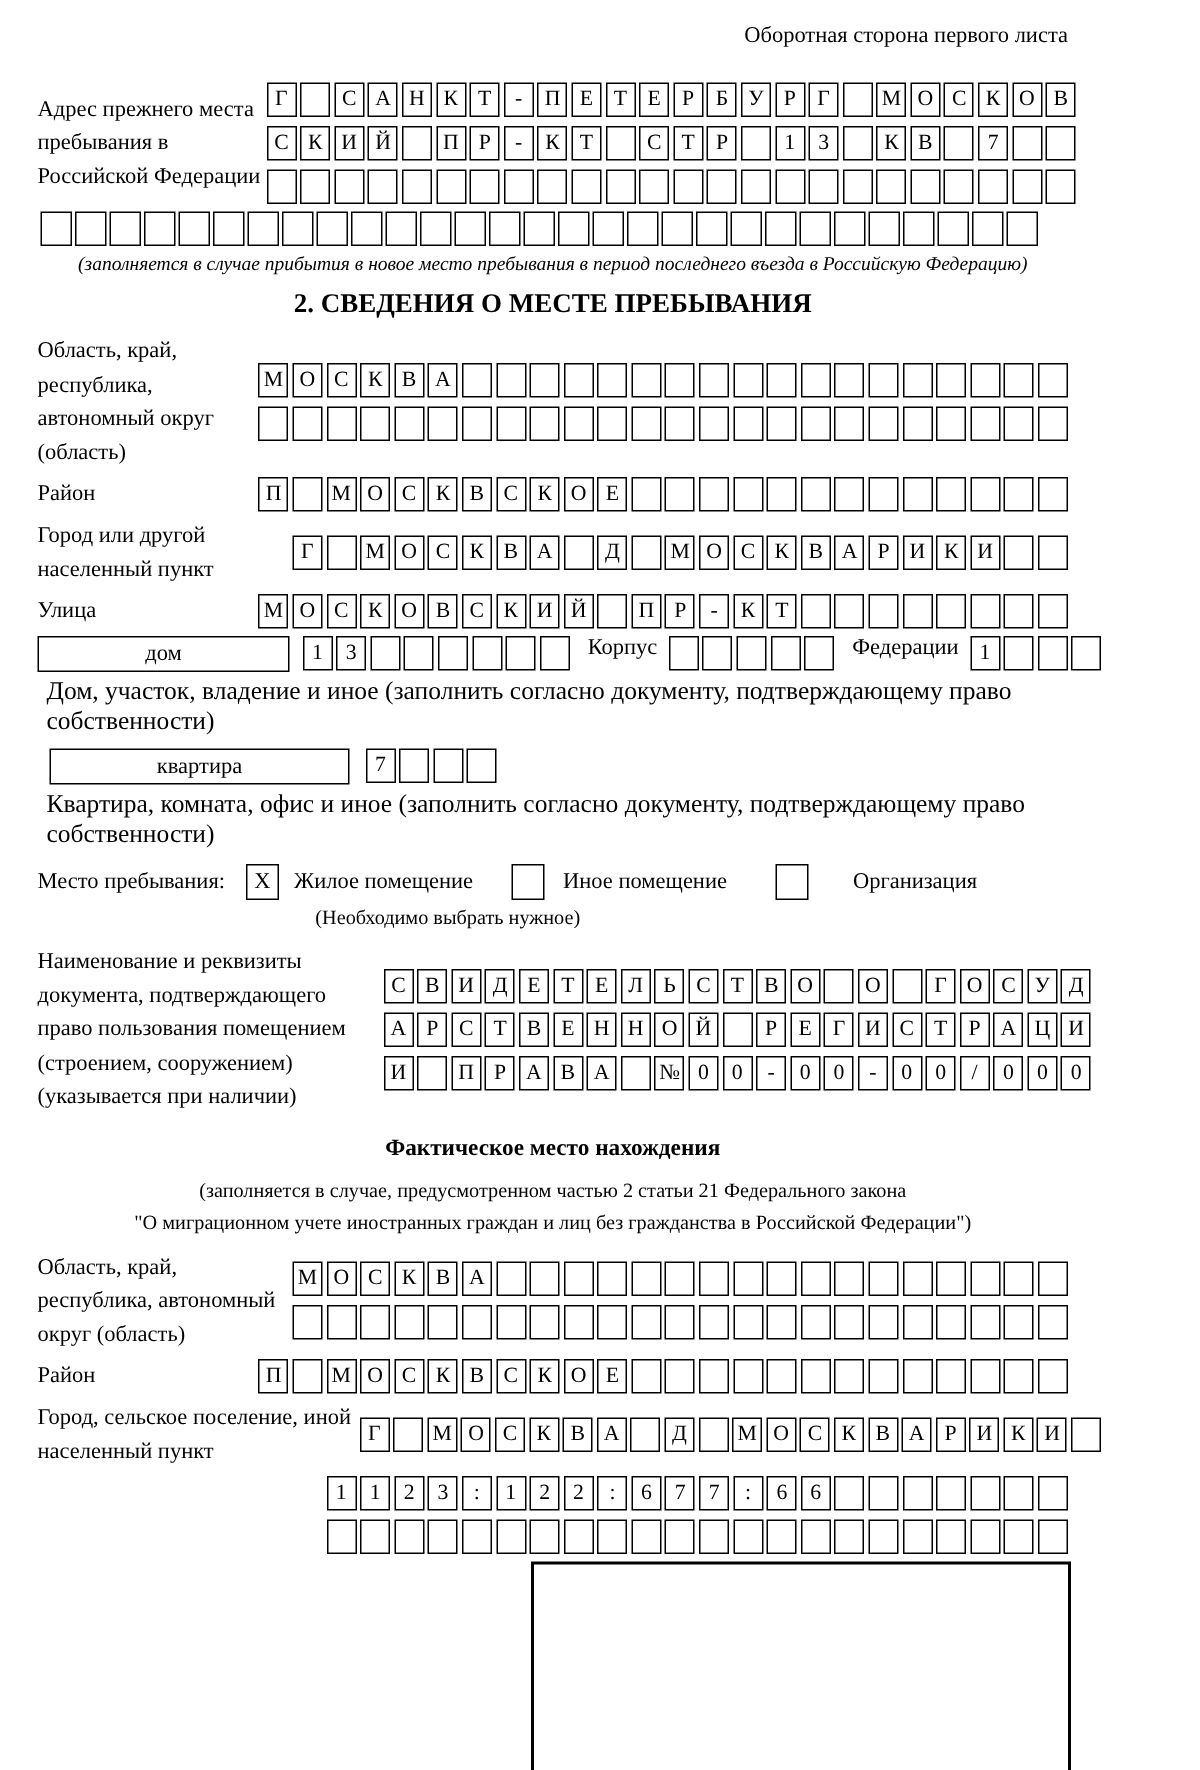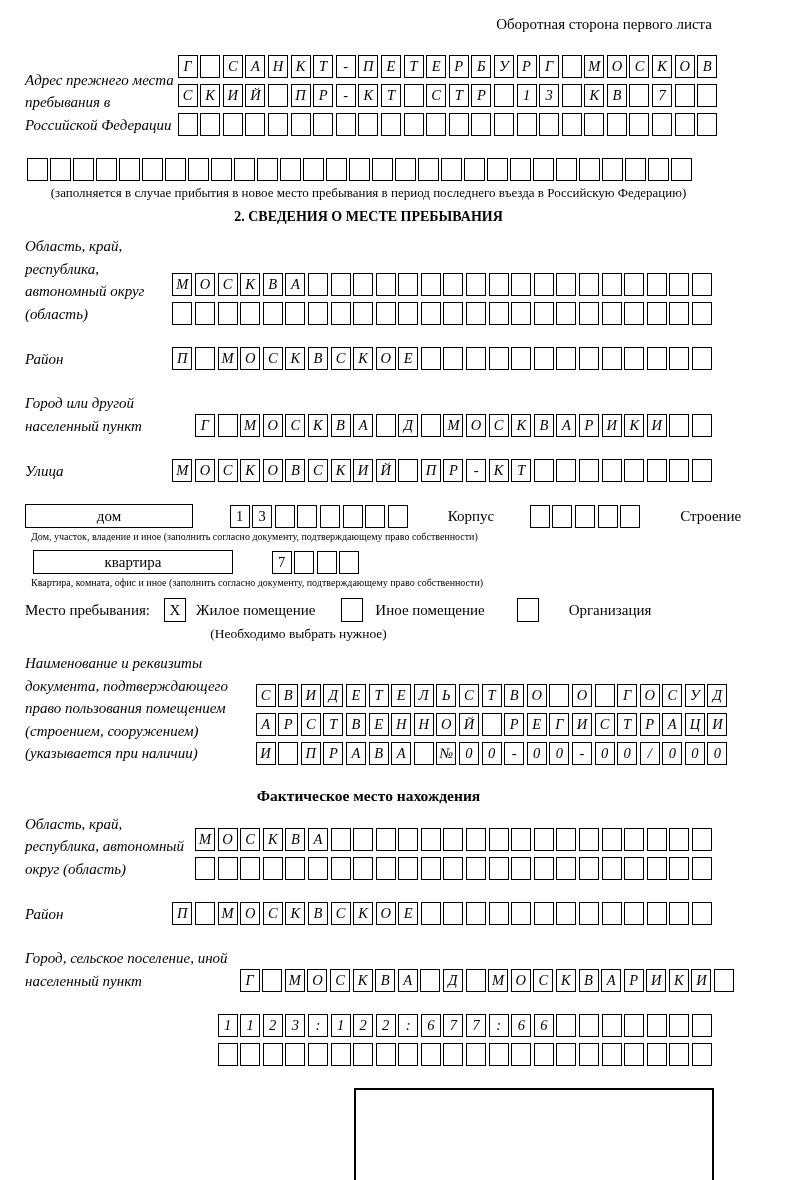--- a/index.html
+++ b/index.html
@@ -8,40 +8,40 @@
     width:764px; height:1180px;
     box-sizing:border-box;
     padding:16px 52px 0 25px;
     background:#fff;
     color:#000;
     font-family:"Liberation Serif","DejaVu Serif",serif;
     overflow:hidden;
   }
   .header-note { text-align:right; font-size:15px; margin-bottom:22px; }
 
-  .field { display:flex; align-items:flex-end; margin-bottom:22px;font-style:italic; }
+  .field { display:flex; align-items:center; margin-bottom:5px; }
   .label { font-size:15px; line-height:1.5; flex:none; }
   .w150 { width:150px; } .w120 { width:122px; } .w160 { width:162px; }
   .w225 { width:228px; } .w210 { width:212px; } .w185 { width:188px; }
   .rows { margin-left:auto; display:flex; flex-direction:column; gap:6px; align-items:flex-end; }
   .boxrow { display:flex; flex:none; }
   .cell {
     width:18px; height:21px; flex:none;
     border:1.7px solid #000; margin-left:2.6px;
     display:flex; align-items:center; justify-content:center;
     font-size:14.5px; background:#fff;
   }
   .w29 .cell { width:18.6px; margin-left:2.4px; }
   .fullrow { margin:0 0 4px 0; }
 
-  .caption { font-size:13px; text-align:center; margin:2px 0 8px 0; }
-  .caption-left { font-size:10px; text-align:left; margin:3px 0 8px 6px; }
-  .sec-title { font-weight:bold; font-size:14px; text-align:center; margin:6px 0 10px 0; }
-
-  .house-row { display:flex; align-items:center; margin-bottom:3px;gap:28px; }
+  .caption { font-size:13px; text-align:center; margin:2px 0 8px 0;font-style:italic; }
+  .caption-left { font-size:17px; text-align:left; margin:3px 0 8px 6px; }
+  .sec-title { font-weight:bold; font-size:18px; text-align:center; margin:6px 0 10px 0; }
+
+  .house-row { display:flex; margin-bottom:3px; }
   .wide-box {
     border:1.7px solid #000; height:22px; flex:none;
     display:flex; align-items:center; justify-content:center; font-size:15px;
   }
   .inline-label { font-size:15px; flex:none; margin:0 5px 0 12px; }
 
   .check-row { display:flex; align-items:center; font-size:15px; margin:10px 0 4px 0; }
   .checkbox {
     width:20px; height:22px; flex:none;
     border:1.7px solid #000;
@@ -346,21 +346,21 @@
         <div class="cell"></div>
       </div>
     <div class="inline-label">Корпус</div>
     <div class="boxrow">
         <div class="cell"></div>
         <div class="cell"></div>
         <div class="cell"></div>
         <div class="cell"></div>
         <div class="cell"></div>
       </div>
-    <div class="inline-label">Строение</div>
+    <div class="inline-label">Федерации</div>
     <div class="boxrow">
         <div class="cell">1</div>
         <div class="cell"></div>
         <div class="cell"></div>
         <div class="cell"></div>
       </div>
   </div>
   <div class="caption-left">Дом, участок, владение и иное (заполнить согласно документу, подтверждающему право собственности)</div>
 
   <div class="house-row">
@@ -454,20 +454,24 @@
           <div class="cell">0</div>
           <div class="cell">/</div>
           <div class="cell">0</div>
           <div class="cell">0</div>
           <div class="cell">0</div>
         </div>
     </div>
   </div>
 
   <div class="fact-title">Фактическое место нахождения</div>
+  <div class="fact-note">
+    <div>(заполняется в случае, предусмотренном частью 2 статьи 21 Федерального закона</div>
+    <div>"О миграционном учете иностранных граждан и лиц без гражданства в Российской Федерации")</div>
+  </div>
 
   <div class="field">
     <div class="label w160">Область, край, республика, автономный округ (область)</div>
     <div class="rows">
       <div class="boxrow">
           <div class="cell">М</div>
           <div class="cell">О</div>
           <div class="cell">С</div>
           <div class="cell">К</div>
           <div class="cell">В</div>

